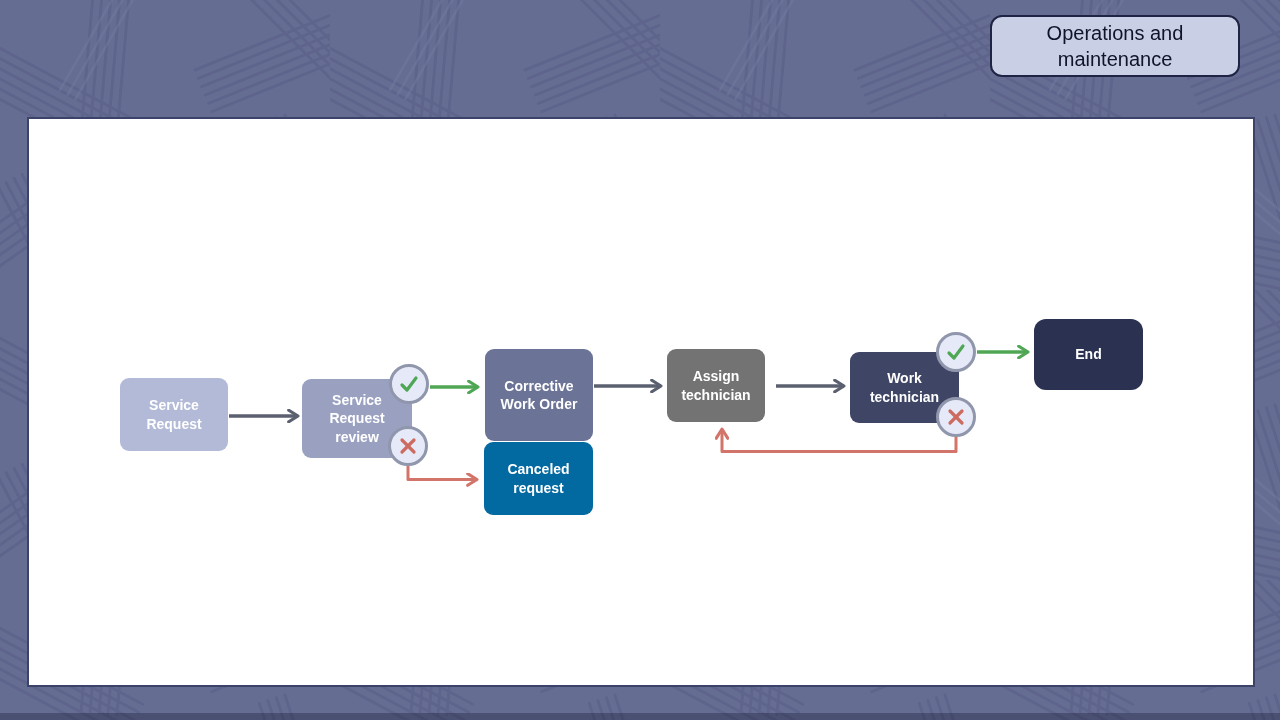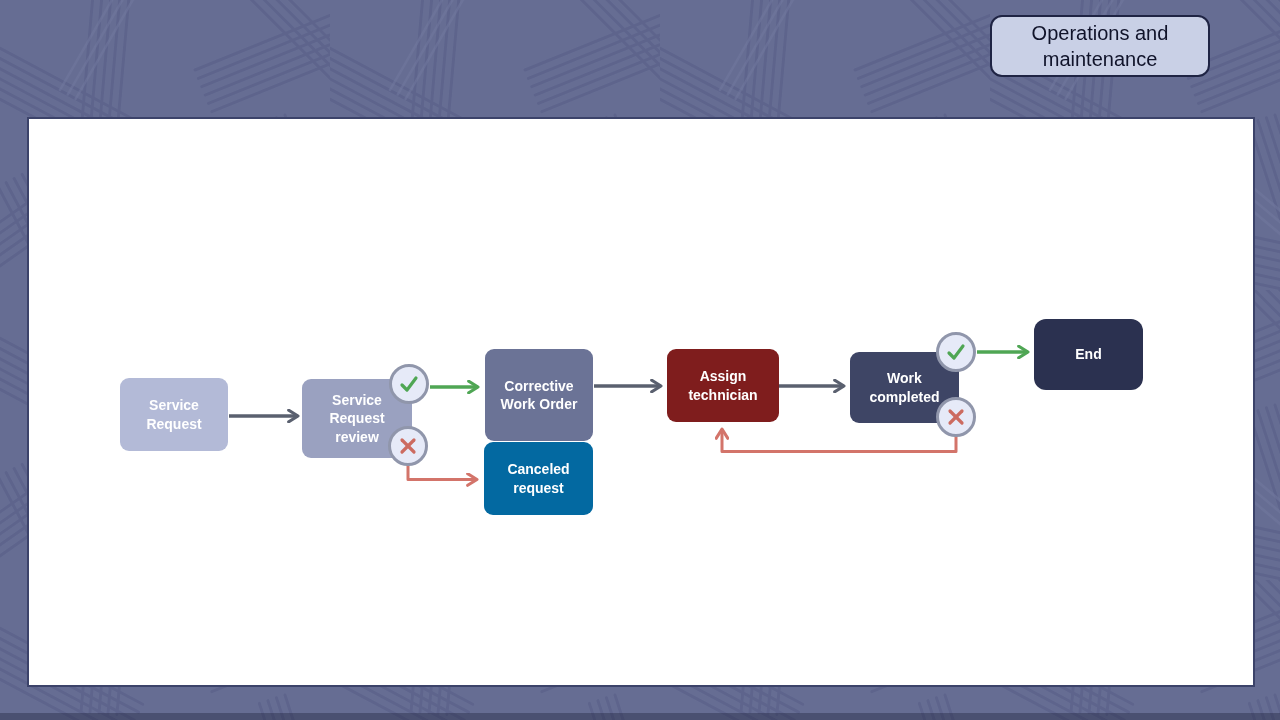--- a/index.html
+++ b/index.html
@@ -35,21 +35,21 @@
     width: 1228px;
     height: 570px;
     background: #ffffff;
     border: 2px solid #3c436a;
     box-sizing: border-box;
   }
   .title-box {
     position: absolute;
     left: 990px;
     top: 15px;
-    width: 220px;
+    width: 250px;
     height: 62px;
     background: #c9d0e6;
     border: 2px solid #1f2444;
     border-radius: 12px;
     box-sizing: border-box;
     display: flex;
     align-items: center;
     justify-content: center;
     text-align: center;
     color: #10132a;
@@ -228,28 +228,28 @@
   <div class="node" style="left:485px; top:349px; width:108px; height:92px; background:#6b7396;">
     <span class="node-label">Corrective
 Work Order</span>
   </div>
 
   <div class="node" style="left:484px; top:442px; width:109px; height:73px; background:#0369a1;">
     <span class="node-label">Canceled
 request</span>
   </div>
 
-  <div class="node" style="left:667px; top:349px; width:112px; height:73px; background:#7f1d1d;">
+  <div class="node" style="left:667px; top:349px; width:98px; height:73px; background:#737373;">
     <span class="node-label">Assign
 technician</span>
   </div>
 
   <div class="node" style="left:850px; top:352px; width:109px; height:71px; background:#3e4565;">
     <span class="node-label">Work
-completed</span>
+technician</span>
   </div>
 
   <div class="node" style="left:1034px; top:319px; width:109px; height:71px; background:#2b3150; border-radius:12px;">
     <span class="node-label">End</span>
   </div>
 
   <div class="badge" style="left:389px; top:364px;">
     <svg width="24" height="24" viewBox="0 0 24 24">
       <polyline points="5,13 10,18 19,6" fill="none" stroke="#4fa654" stroke-width="3.2" stroke-linecap="round" stroke-linejoin="round"></polyline>
     </svg>

